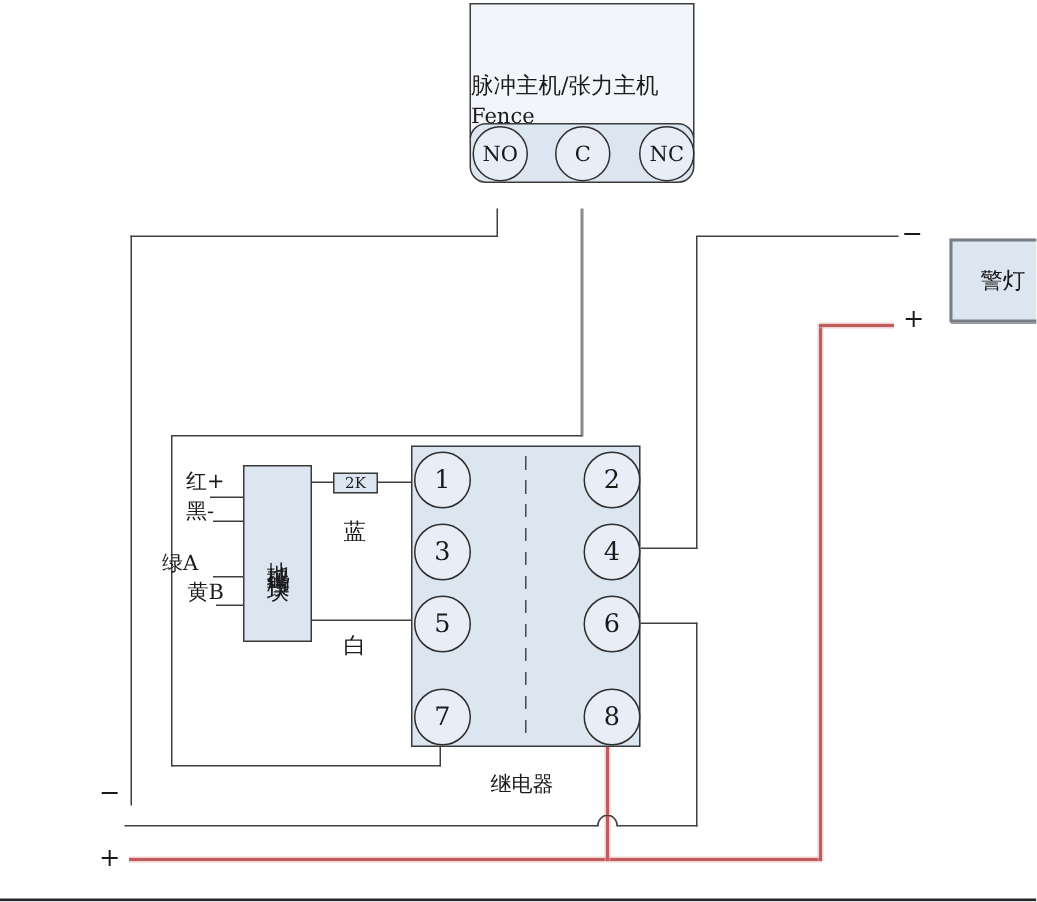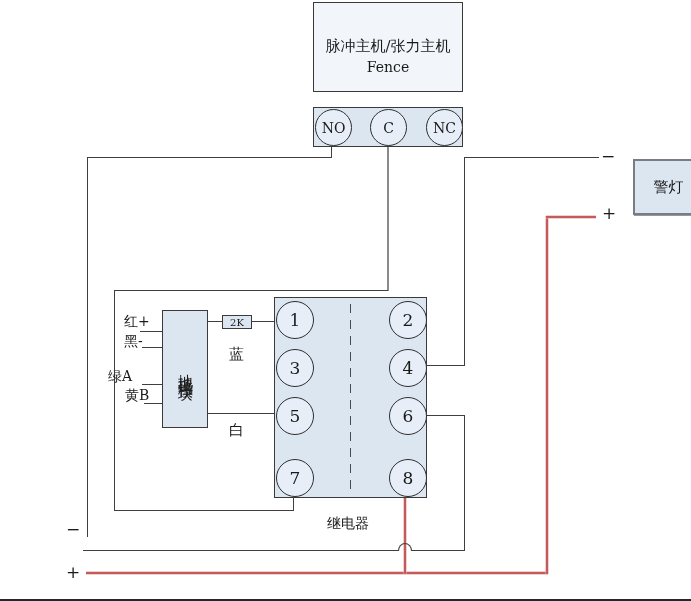--- a/index.html
+++ b/index.html
@@ -16,24 +16,24 @@
   .wv{width:1px;background:#3f3f3f;}
   .wv.gray{width:2px;background:#8a8a8a;}
   .wh.red{height:2px;background:#c25b5b;box-shadow:0 -1px 0 rgba(230,170,170,.55),0 1px 0 rgba(230,170,170,.55);}
   .wv.red{width:2px;background:#c25b5b;box-shadow:-1px 0 0 rgba(230,170,170,.55),1px 0 0 rgba(230,170,170,.55);}
   .hop{position:absolute;left:398px;top:543px;width:14px;height:8px;box-sizing:border-box;
     border:1.5px solid #3f3f3f;border-bottom:none;border-top-left-radius:8px 9px;border-top-right-radius:8px 9px;}
   .circle{position:absolute;box-sizing:border-box;border:1px solid #2e2e2e;border-radius:50%;
     background:#e8eef7;display:flex;align-items:center;justify-content:center;}
   .lbl{position:absolute;white-space:nowrap;line-height:1;}
   .host{left:313px;top:2px;width:150px;height:90px;background:#f2f6fb;
-    display:flex;flex-direction:column;align-items:center;justify-content:flex-end;padding-bottom:16px;}
+    display:flex;flex-direction:column;justify-content:flex-end;padding-bottom:5px;}
   .host .t1{font-size:15px;}
   .host .t2{font-size:14px;margin-top:3px;}
-  .strip{left:313px;top:107px;width:150px;height:40px;}
+  .strip{left:313px;top:82px;width:150px;height:40px;border-radius:11px;}
   .term{width:37px;height:37px;top:1px;font-size:14px;}
   .relay{left:274px;top:297px;width:153px;height:201px;}
   .pin{width:38px;height:38px;font-size:17px;}
   .dash{position:absolute;left:75px;top:6px;width:1px;height:188px;
     background:repeating-linear-gradient(to bottom,#4a4a4a 0 9px,transparent 9px 16px);}
   .module{left:162px;top:310px;width:46px;height:118px;display:flex;align-items:center;justify-content:center;}
   .module .vtext{writing-mode:vertical-rl;text-orientation:upright;font-size:15px;letter-spacing:3px;}
   .res{left:222px;top:315px;width:30px;height:14px;display:flex;align-items:center;justify-content:center;font-size:10px;text-align:right;}
   .bottom-edge{position:absolute;left:0;top:599px;width:691px;height:2px;background:#24262b;}
 </style>

